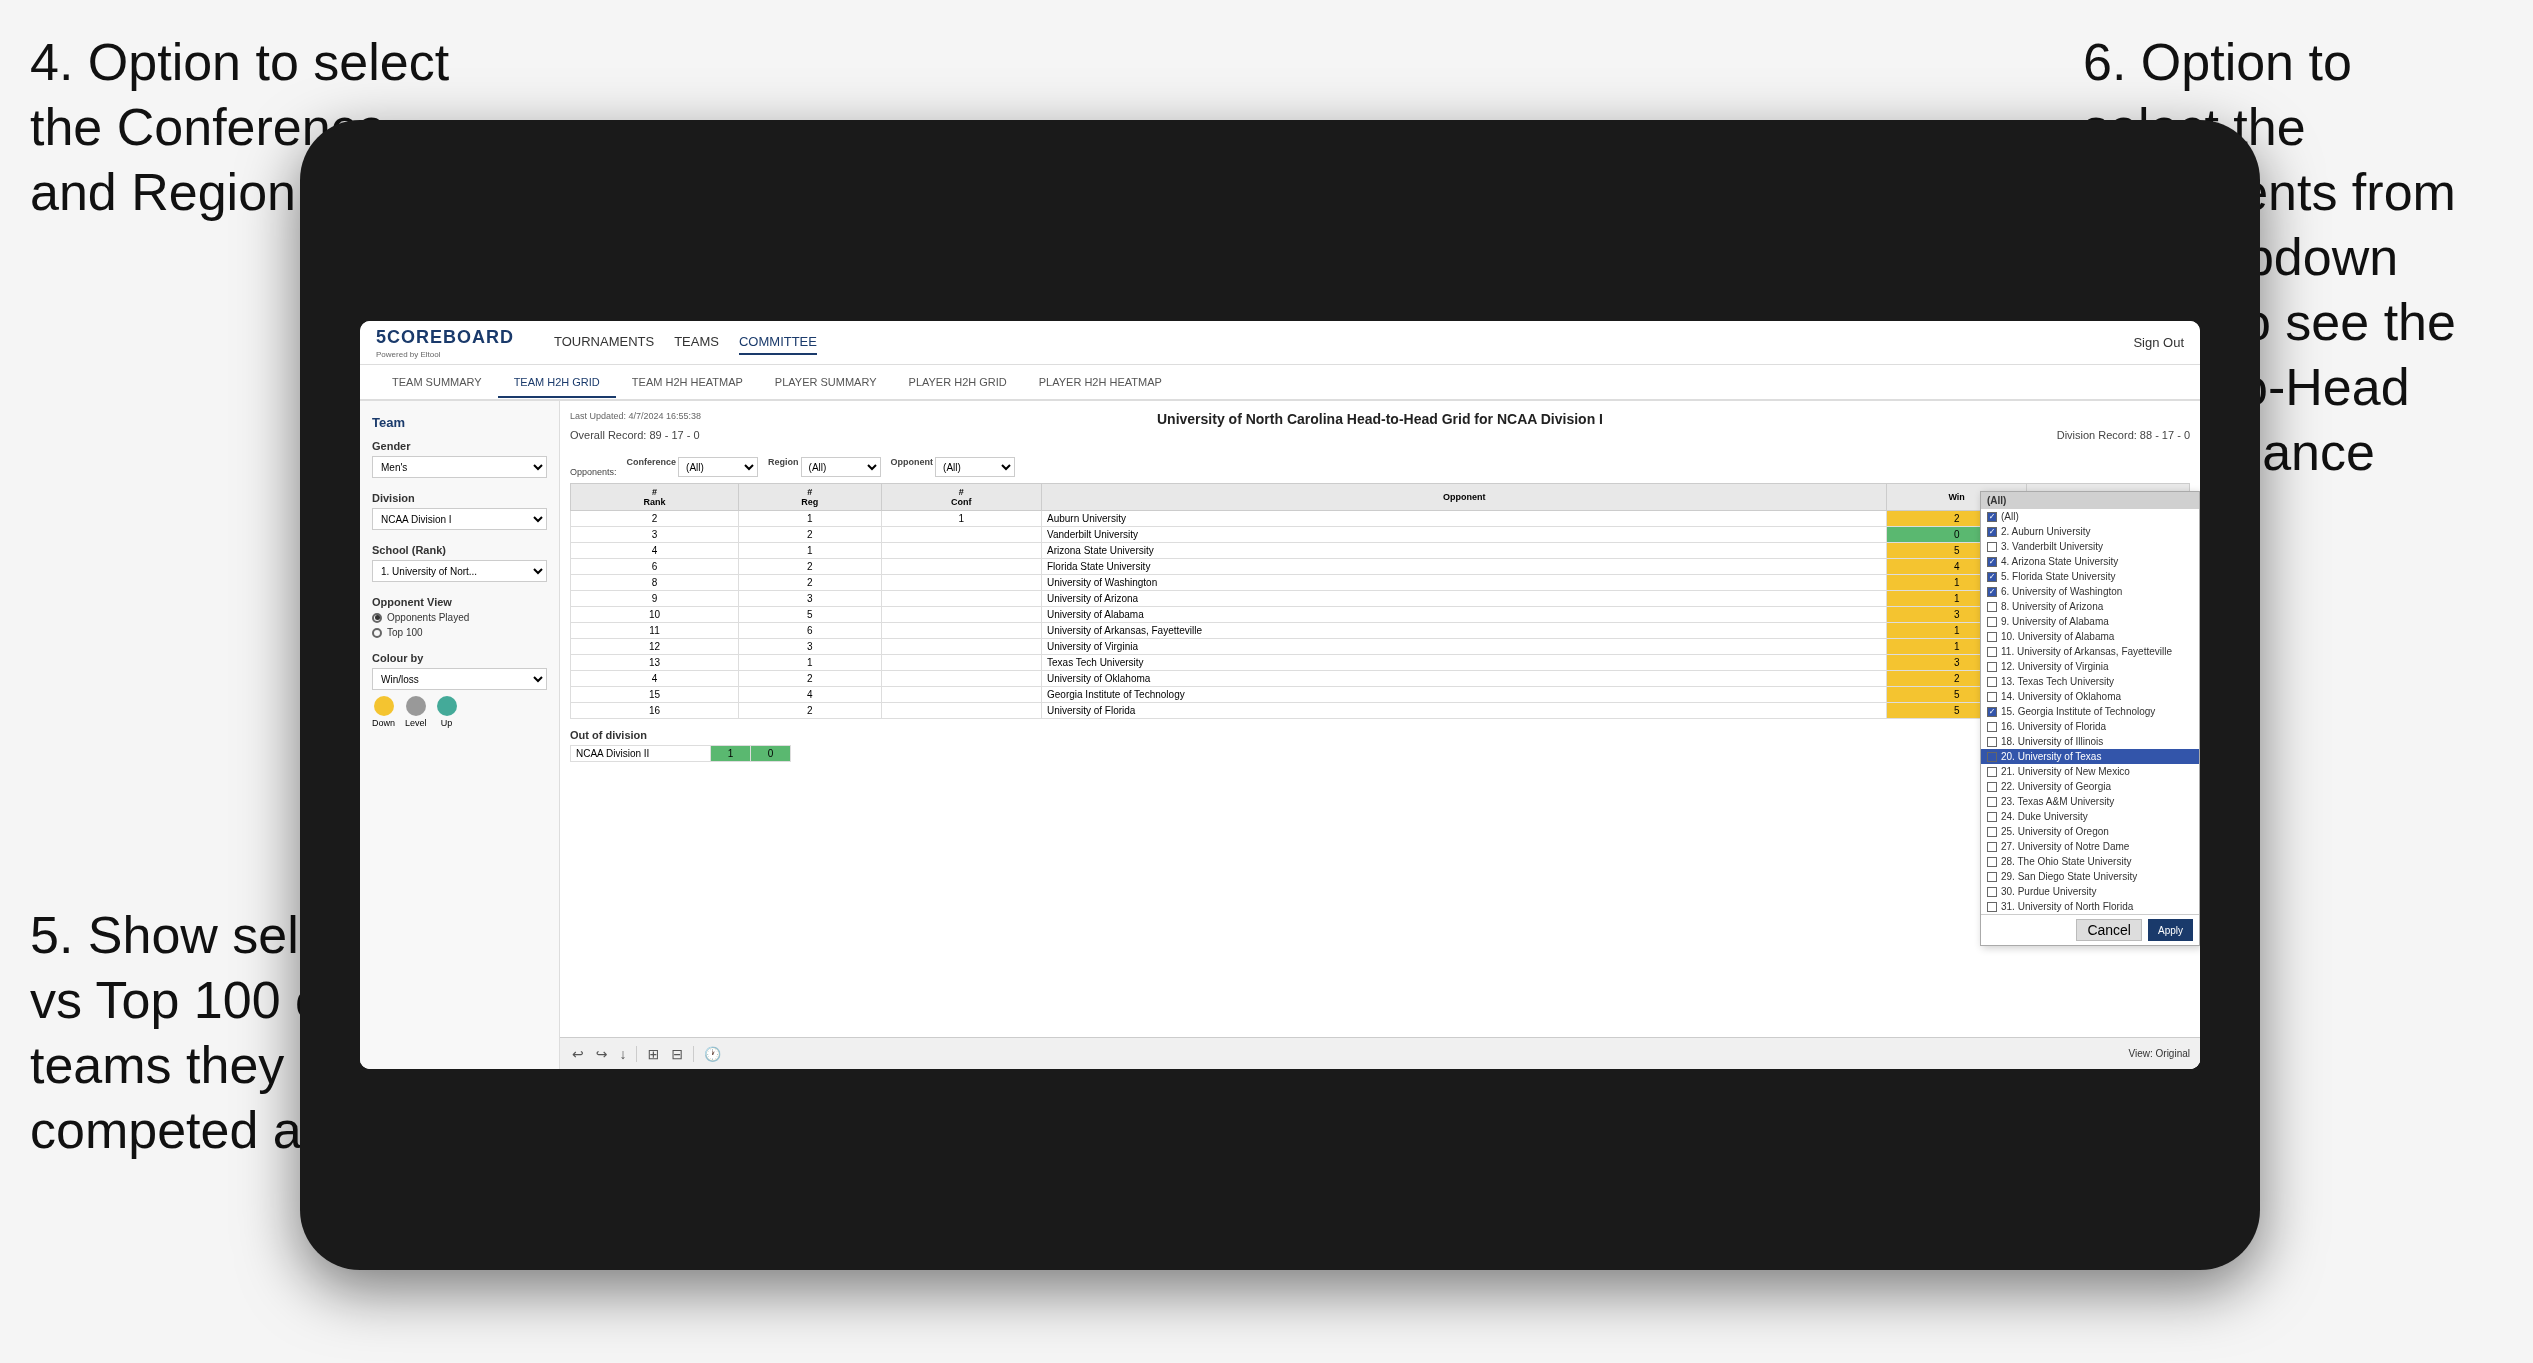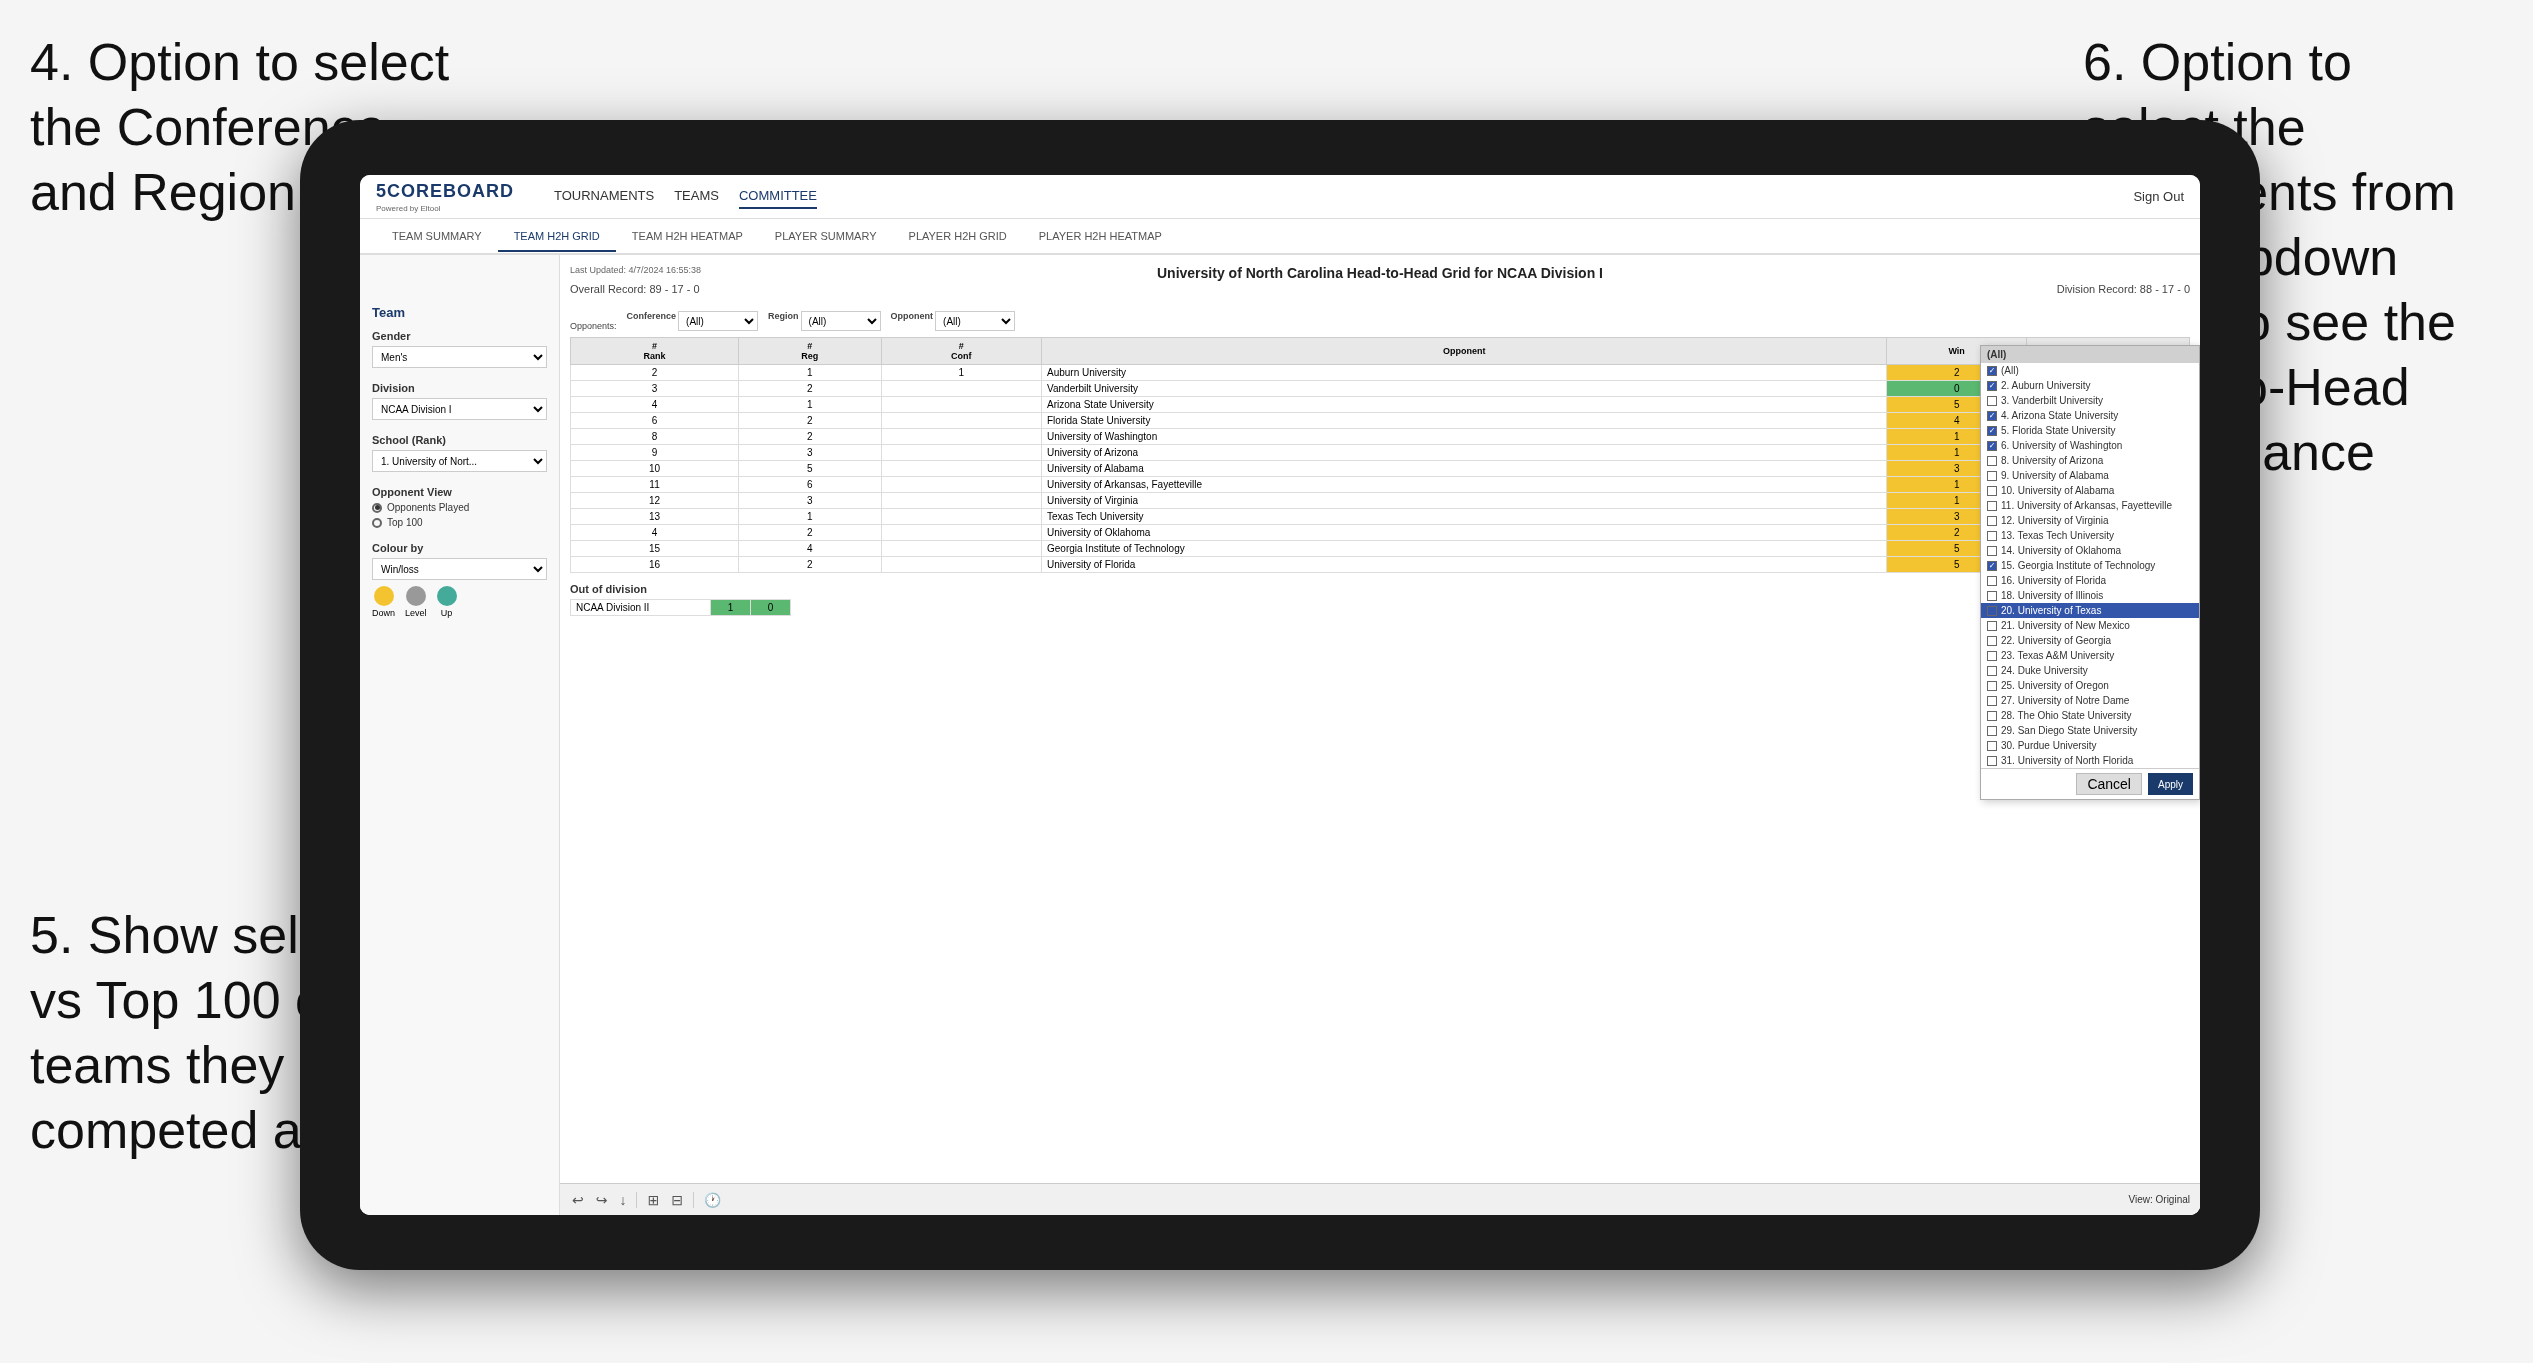--- a/index.html
+++ b/index.html
@@ -49,21 +49,21 @@
       background: #1a1a1a;
       border-radius: 60px;
       box-shadow: 0 20px 60px rgba(0,0,0,0.5);
       display: flex;
       align-items: center;
       justify-content: center;
     }
 
     .tablet-screen {
       width: 1840px;
-      height: 1040px;
+      height: 748px;
       background: #fff;
       border-radius: 10px;
       overflow: hidden;
       position: relative;
     }
 
     
     .top-nav {
       background: #fff;
       border-bottom: 1px solid #ddd;
@@ -184,21 +184,20 @@
       border: 1px solid #ccc;
       background: #fff;
       height: 22px;
     }
 
     .sidebar-title {
       font-size: 13px;
       font-weight: 700;
       color: #1a3a6b;
       margin-bottom: 10px;
-      margin-top: 36px;
     }
 
     .radio-group {
       display: flex;
       flex-direction: column;
       gap: 4px;
     }
 
     .radio-item {
       display: flex;

